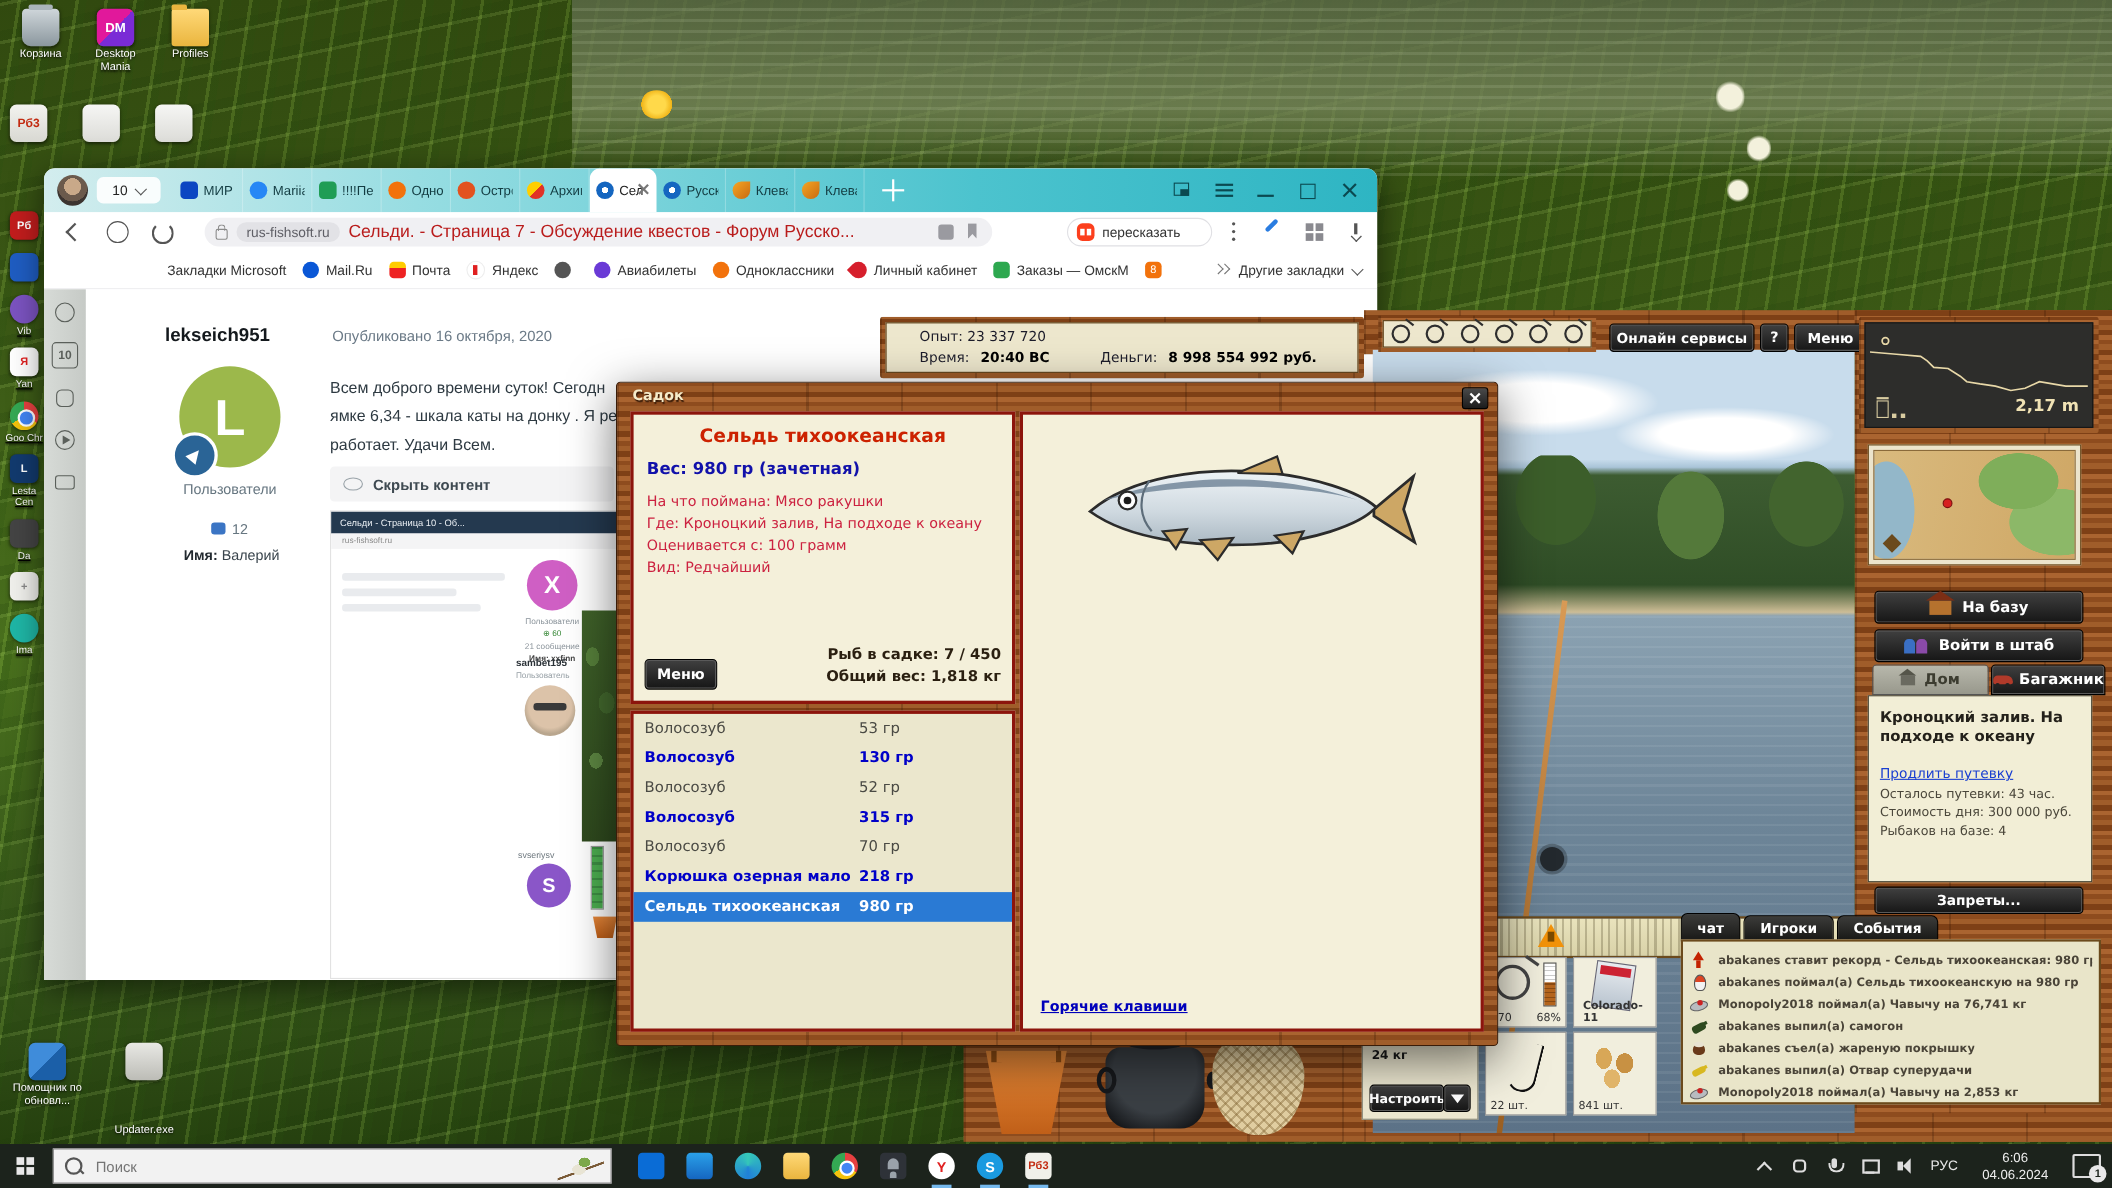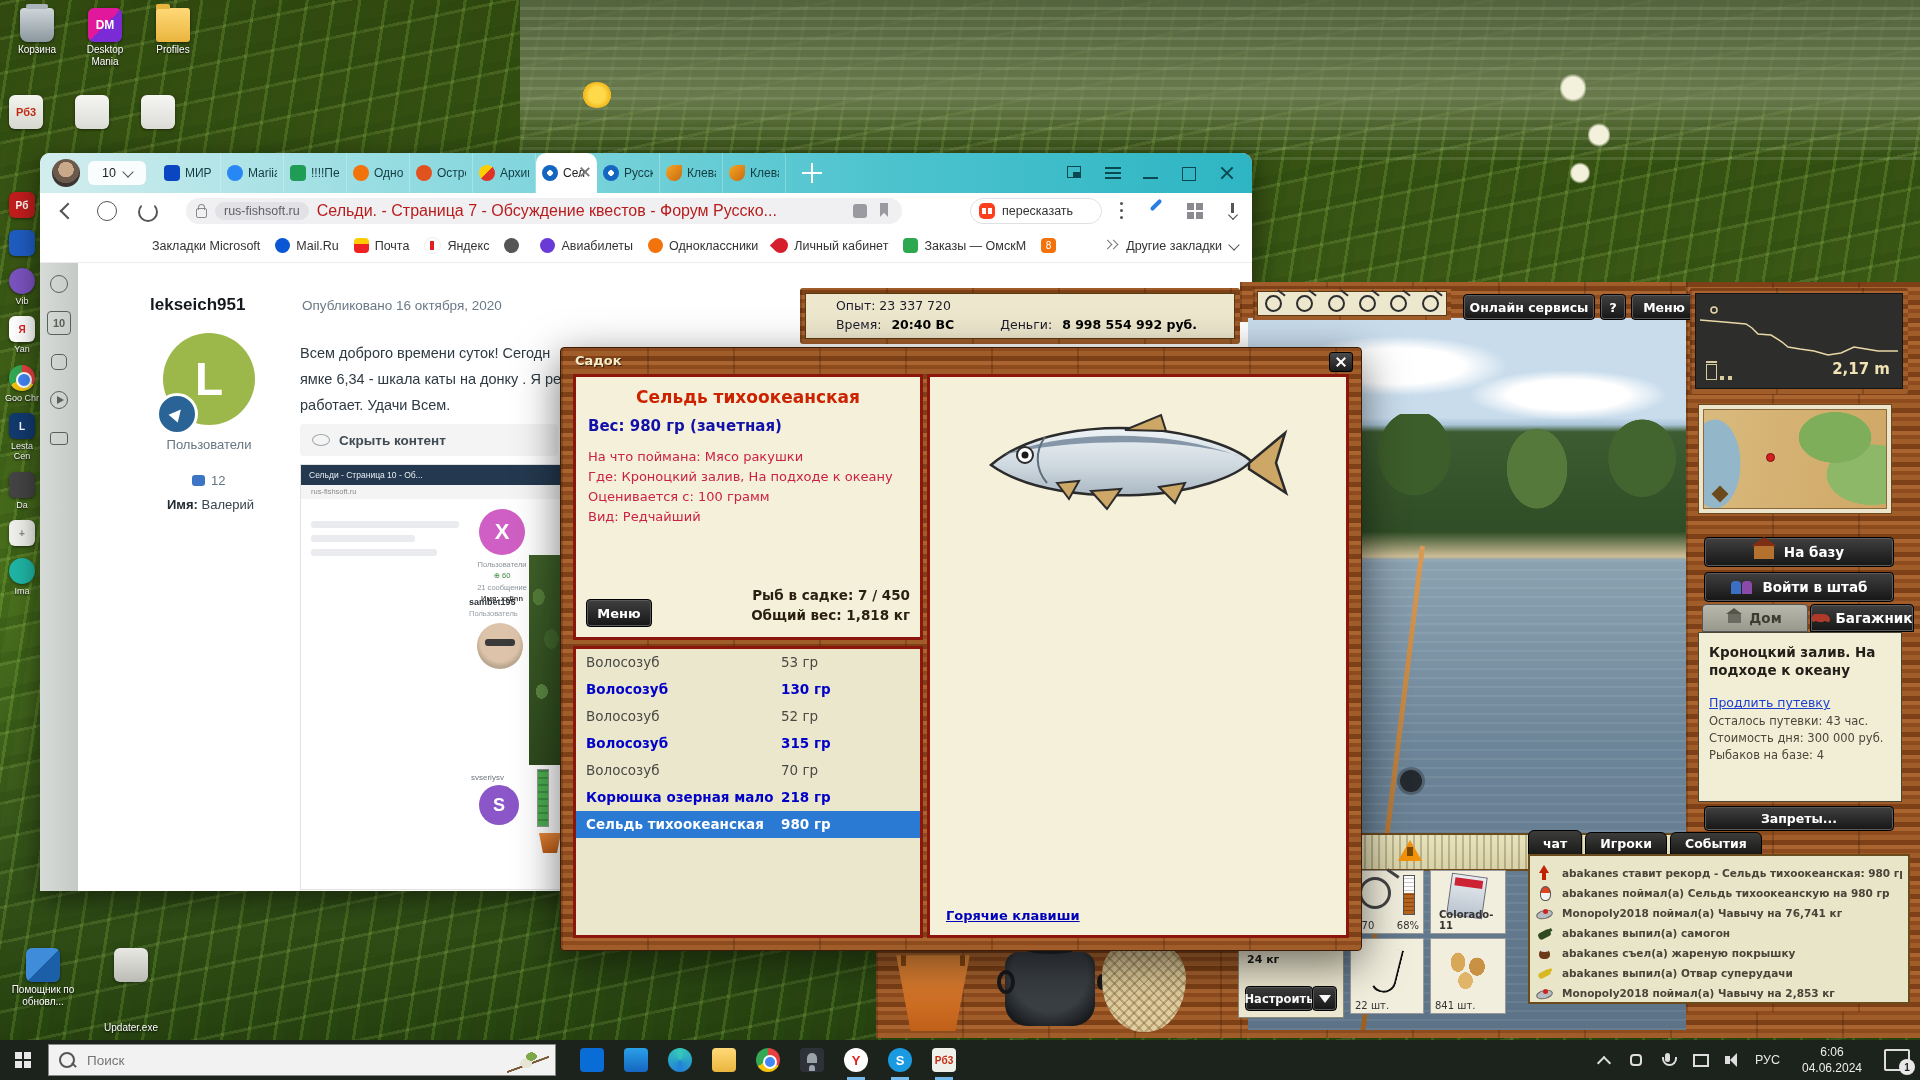--- a/index.html
+++ b/index.html
@@ -402,21 +402,21 @@
         <div class="dlabel"></div>
       </div>
 
       <div class="dicon" style="width:40px;">
         <div class="dglyph g-app">
           <span class="gtxt"></span>
         </div>
         <div class="dlabel"></div>
       </div>
     </div>
-  <div class="abs dicol dz" style="left:2px;top:192px;">
+  <div class="abs dicol dz" style="left:2px;top:192px;text-decoration:underline;">
 
       <div class="dicon">
         <div class="dglyph i-red">
           <span class="gtxt" style="font-size:10px;">Рб</span>
         </div>
         <div class="dlabel" style="font-size:9px;"></div>
       </div>
 
       <div class="dicon">
         <div class="dglyph i-blue">

